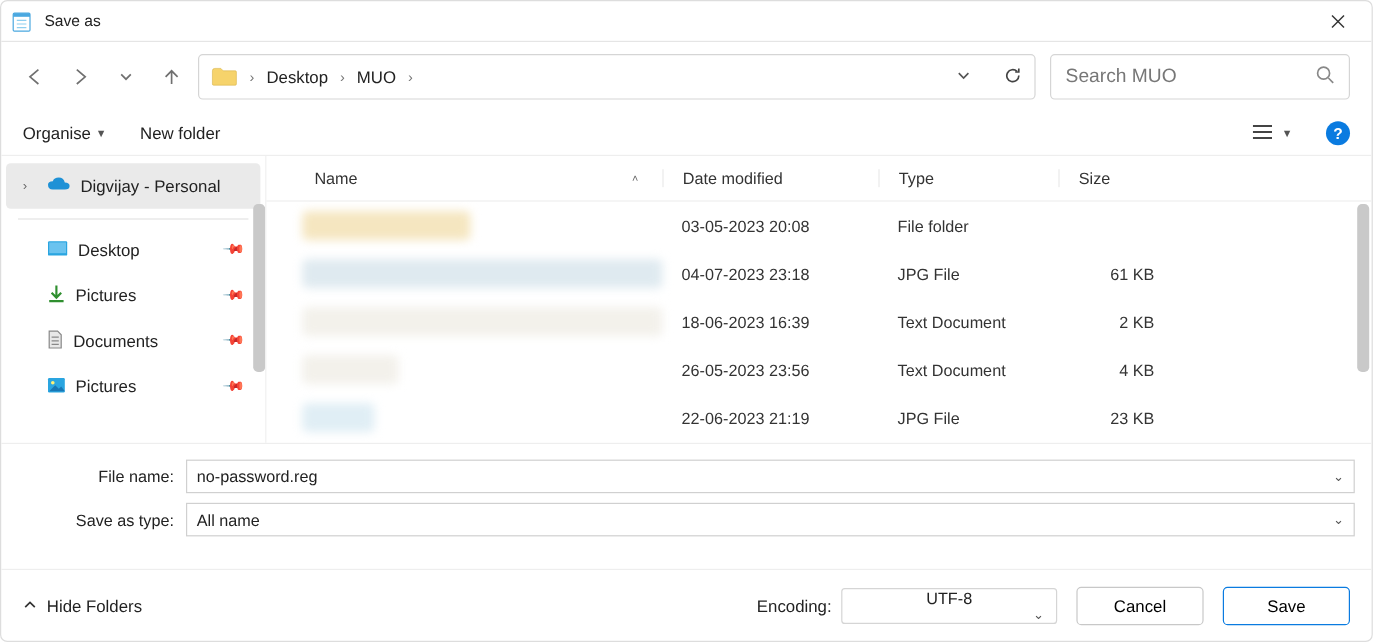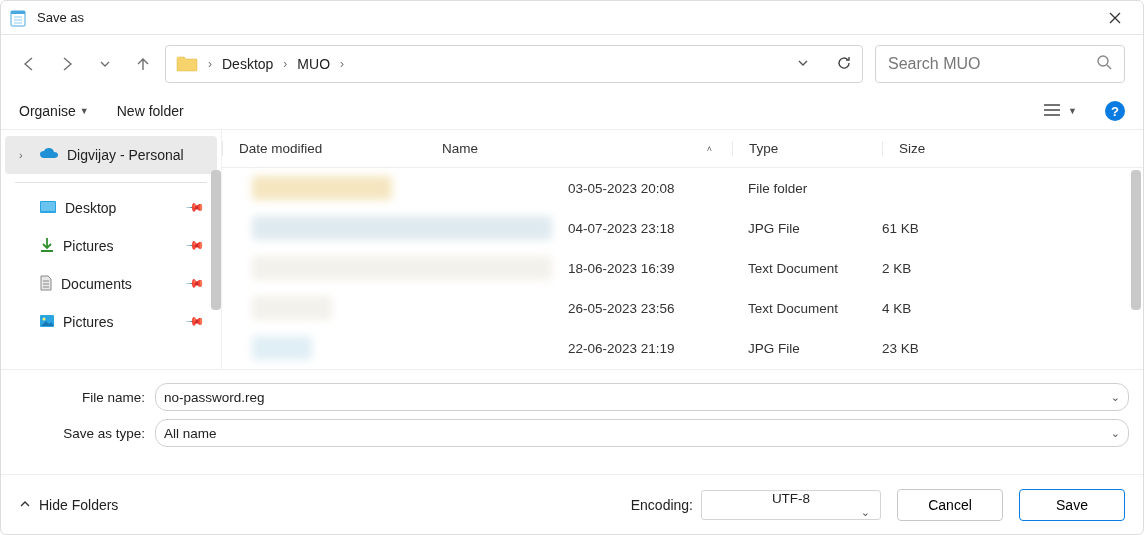--- a/index.html
+++ b/index.html
@@ -47,30 +47,30 @@
   .col-name { width:330px; display:flex; align-items:center; gap:8px; padding-left:40px !important;}
   .col-date { width:180px; border-left:1px solid #eaeaea;}
   .col-type { width:150px; border-left:1px solid #eaeaea;}
   .col-size { width:100px; border-left:1px solid #eaeaea;}
   .sort-ind { font-size:9px; color:#666; margin-left:auto; margin-right:20px;}
 
   .filerow { display:flex; height:40px; align-items:center; font-size:13.5px; color:#333;}
   .filerow .blur { width:300px; height:24px; margin-left:30px; background:#f3f1eb; filter: blur(4px); border-radius:4px;}
   .filerow .cell-date { width:180px; padding-left:16px;}
   .filerow .cell-type { width:150px; padding-left:16px;}
-  .filerow .cell-size { width:100px; padding-right:20px;}
+  .filerow .cell-size { width:100px; text-align:right; padding-right:20px;}
   .cell-name-wrap{width:330px;}
 
   .right-scroll-track { position:absolute; right:0; top:0; bottom:0; width:14px; }
   .right-scroll-thumb { position:absolute; top:40px; right:2px; width:10px; height:140px; background:#c9c9c9; border-radius:4px;}
 
   
   .fieldrow { display:flex; align-items:center; height:34px; padding:0 14px; margin-top:6px;}
   .fieldrow .label { width:140px; text-align:right; padding-right:10px; font-size:13.5px; color:#222;}
-  .fieldrow .inputlike { flex:1; border:1px solid #d0d0d0; border-radius:12px; height:28px; display:flex; align-items:center; padding:0 8px; font-size:13.5px; color:#222; position:relative;}
+  .fieldrow .inputlike { flex:1; border:1px solid #d0d0d0; border-radius:0; height:28px; display:flex; align-items:center; padding:0 8px; font-size:13.5px; color:#222; position:relative;}
   .fieldrow .inputlike .chev { margin-left:auto; color:#555; font-size:11px;}
   .fields-block { border-top:1px solid #eee; padding-top:4px;}
 
   
   .bottombar { position:absolute; left:0; right:0; bottom:0; height:60px; display:flex; align-items:center; padding:0 18px; border-top:1px solid #eee;}
   .bottombar .hidef { display:flex; align-items:center; gap:8px; font-size:14px; color:#222;}
   .bottombar .spacer{flex:1;}
   .bottombar .enc-label{font-size:14px; color:#222; margin-right:8px;}
   .bottombar .enc-select { width:180px; height:30px; border:1px solid #d5d5d5; border-radius:3px; display:flex; align-items:center; padding:0 10px; font-size:13.5px; color:#222;flex-direction:column;}
   .bottombar .enc-select .chev{margin-left:auto; font-size:11px; color:#555;}
@@ -240,25 +240,25 @@
           </svg>
       </span>
       <span>Pictures</span>
       <span class="pin">📌</span>
     </div>
     <div class="side-scroll"></div>
   </div>
 
   <div class="filepane">
     <div class="colhead">
-      <div class="col col-date"><span>Date modified</span></div>
       <div class="col col-name">
         <span>Name</span>
         <span class="sort-ind">˄</span>
       </div>
+      <div class="col col-date"><span>Date modified</span></div>
       <div class="col col-type"><span>Type</span></div>
       <div class="col col-size"><span>Size</span></div>
     </div>
 
     <div class="filerow">
       <div class="cell-name-wrap">
           <div class="blur" style="width:140px;background:#f5e6c0;"></div>
         </div>
       <div class="cell-date">03-05-2023 20:08</div>
       <div class="cell-type">File folder</div>

